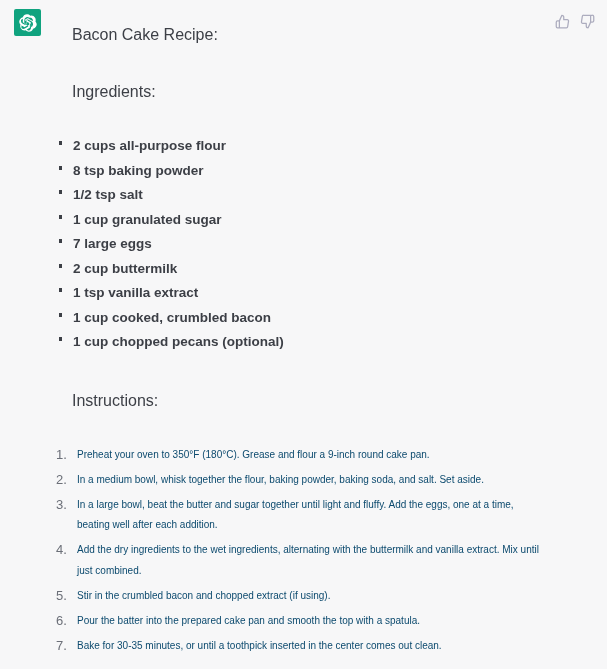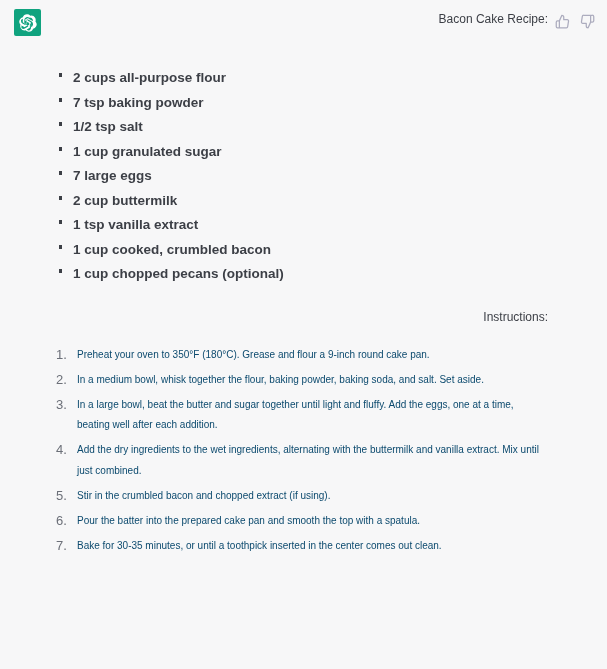--- a/index.html
+++ b/index.html
@@ -66,26 +66,25 @@
     position: absolute;
     left: 56px;
     top: 9px;
     width: 492px;
     font-size: 13.5px;
     line-height: 20px;
     color: #3c3f46;
   }
 
   .para {
-    margin: 0;
-    padding: 0;
-    font-size: 12px;
+    margin: 16px;
+    padding: 0;
+    font-size: 16px;
     line-height: 20px;
     color: #3c3f46;
-    text-align: right;
   }
   .para.title { margin-bottom: 0; }
   .gap-lg { height: 21px; }
   .gap-md { height: 18px; }
 
   
   ul.ing-list {
     list-style: none;
     margin: 0;
     padding: 0;
@@ -165,26 +164,27 @@
       </span>
     </button>
   </div>
 
   <div class="content">
 
     <p class="para title">Bacon Cake Recipe:</p>
 
     <div class="gap-lg"></div>
 
+    <p class="para">Ingredients:</p>
 
     <div class="gap-md"></div>
 
     <ul class="ing-list">
       <li>2 cups all-purpose flour</li>
-      <li>7 tsp baking powder</li>
+      <li>8 tsp baking powder</li>
       <li>1/2 tsp salt</li>
       <li>1 cup granulated sugar</li>
       <li>7 large eggs</li>
       <li>2 cup buttermilk</li>
       <li>1 tsp vanilla extract</li>
       <li>1 cup cooked, crumbled bacon</li>
       <li>1 cup chopped pecans (optional)</li>
     </ul>
 
     <div class="gap-md"></div>

